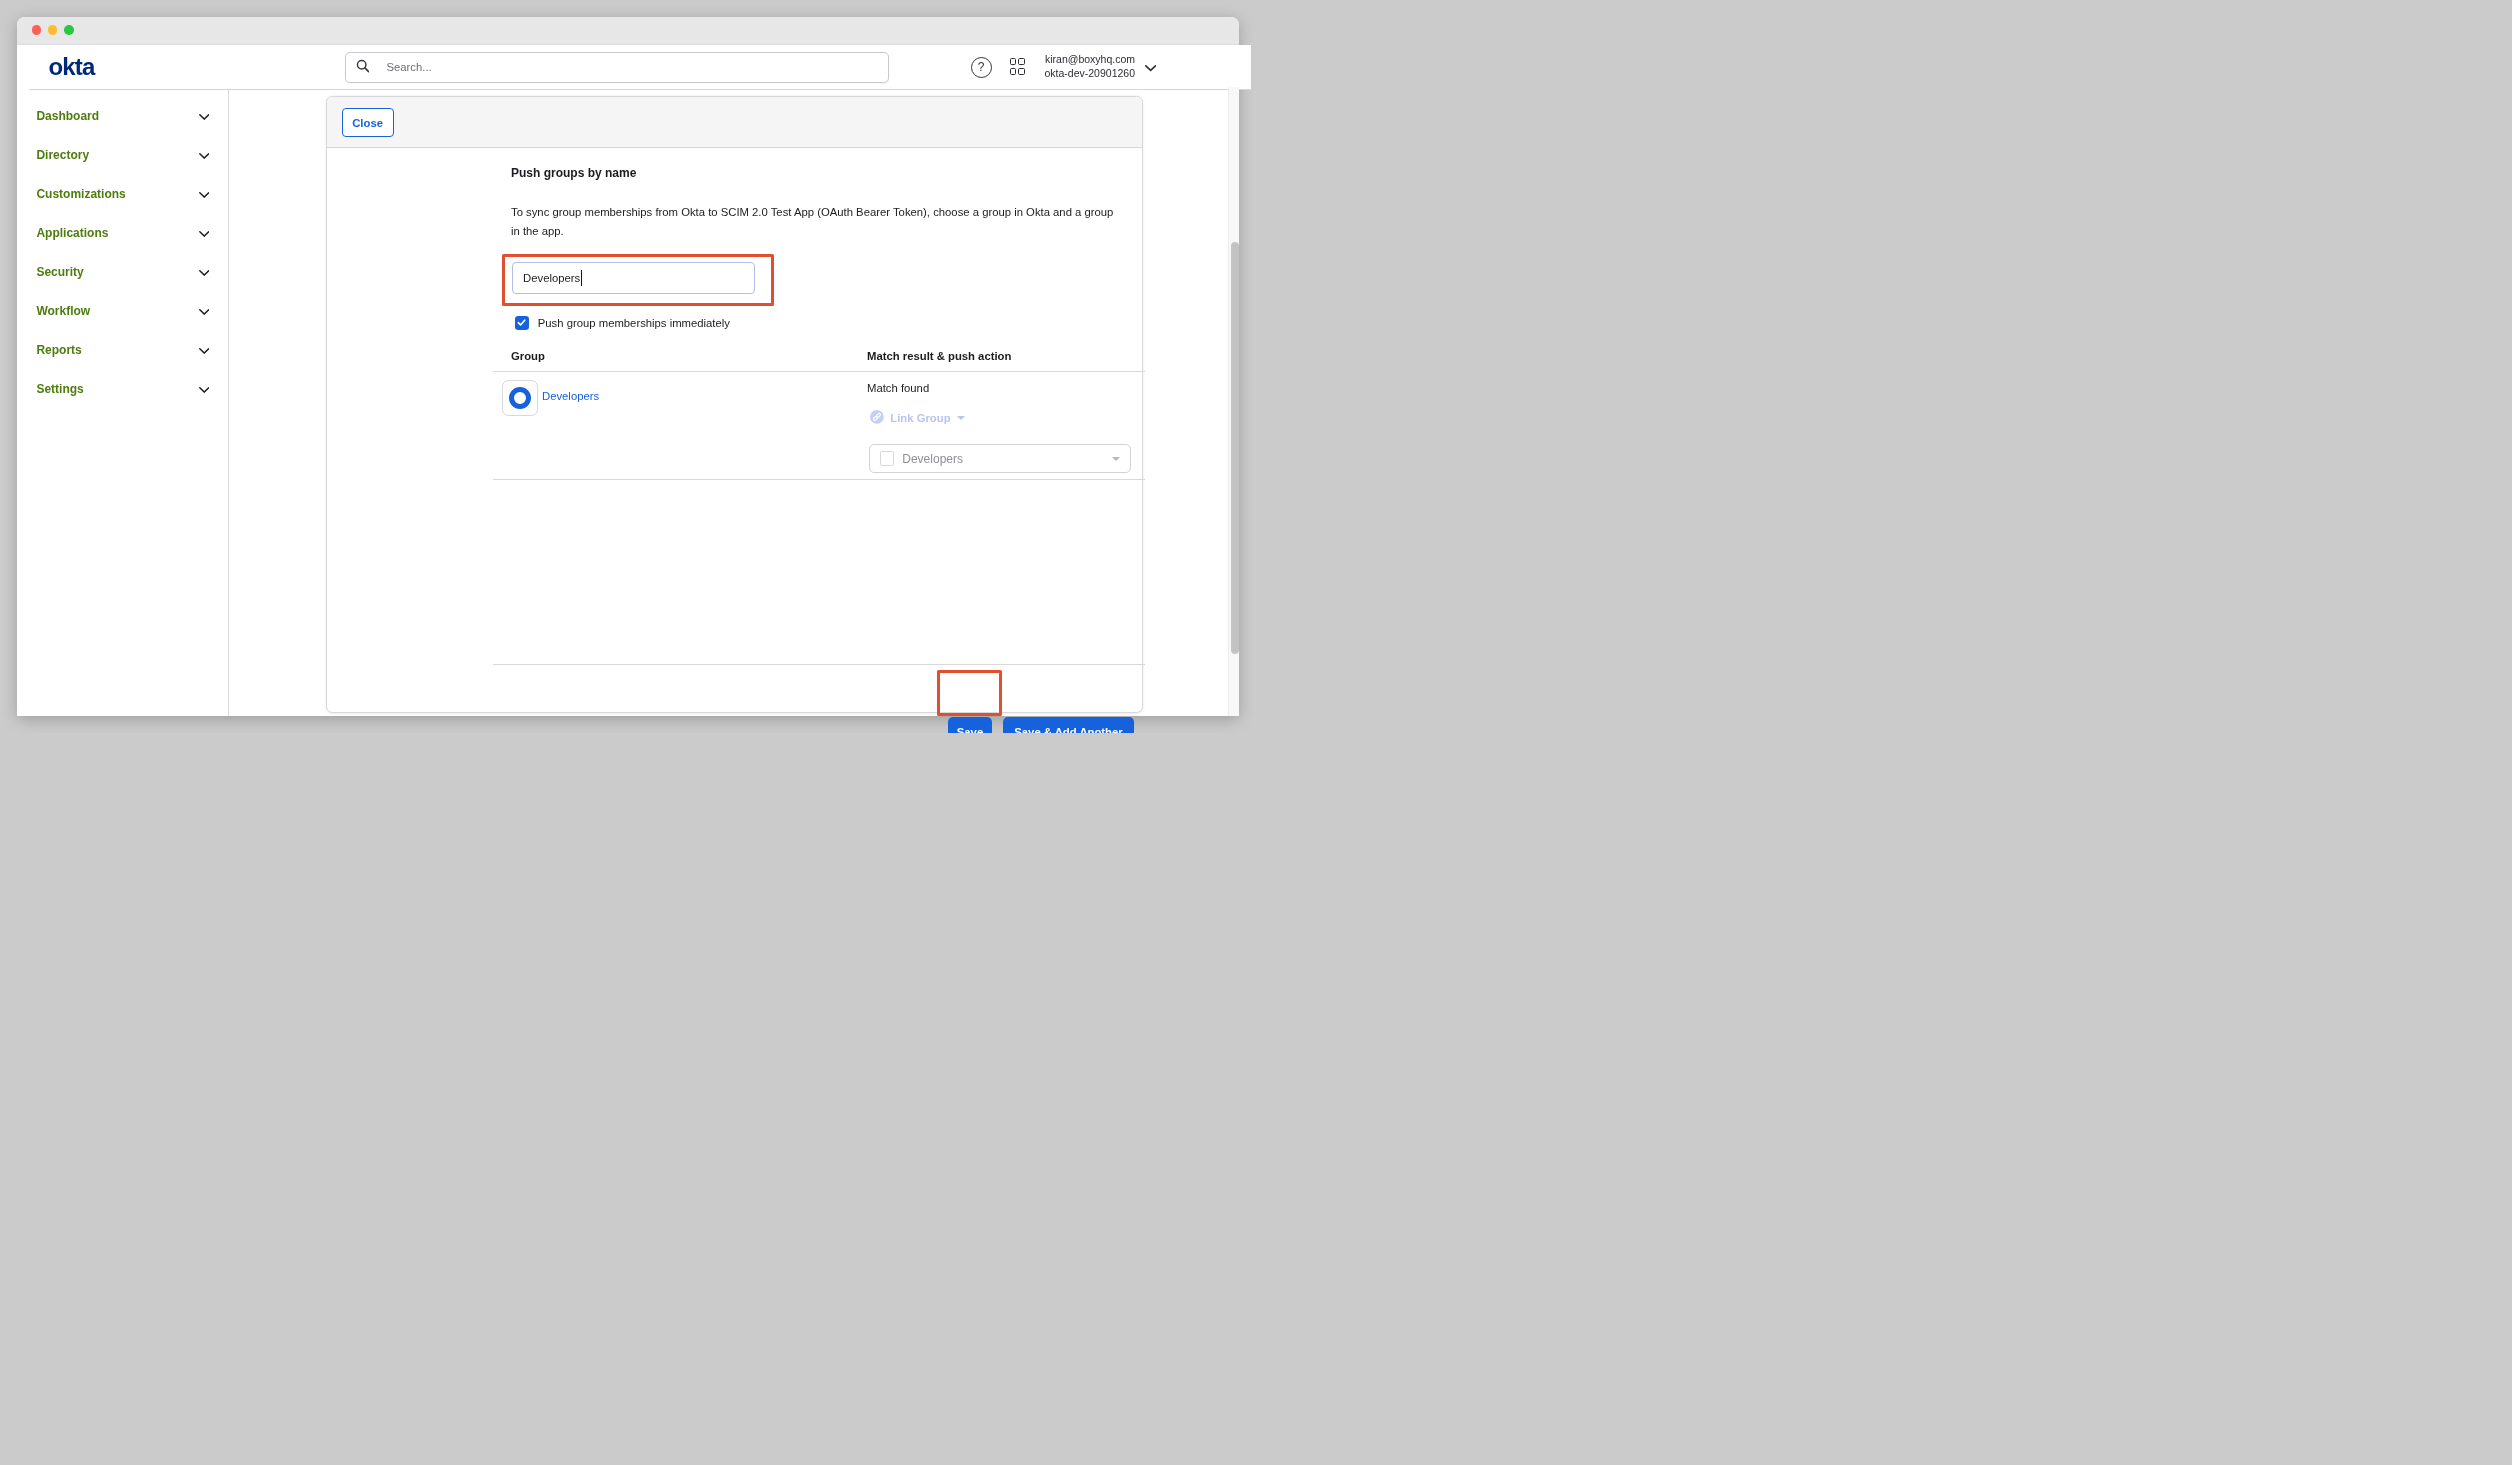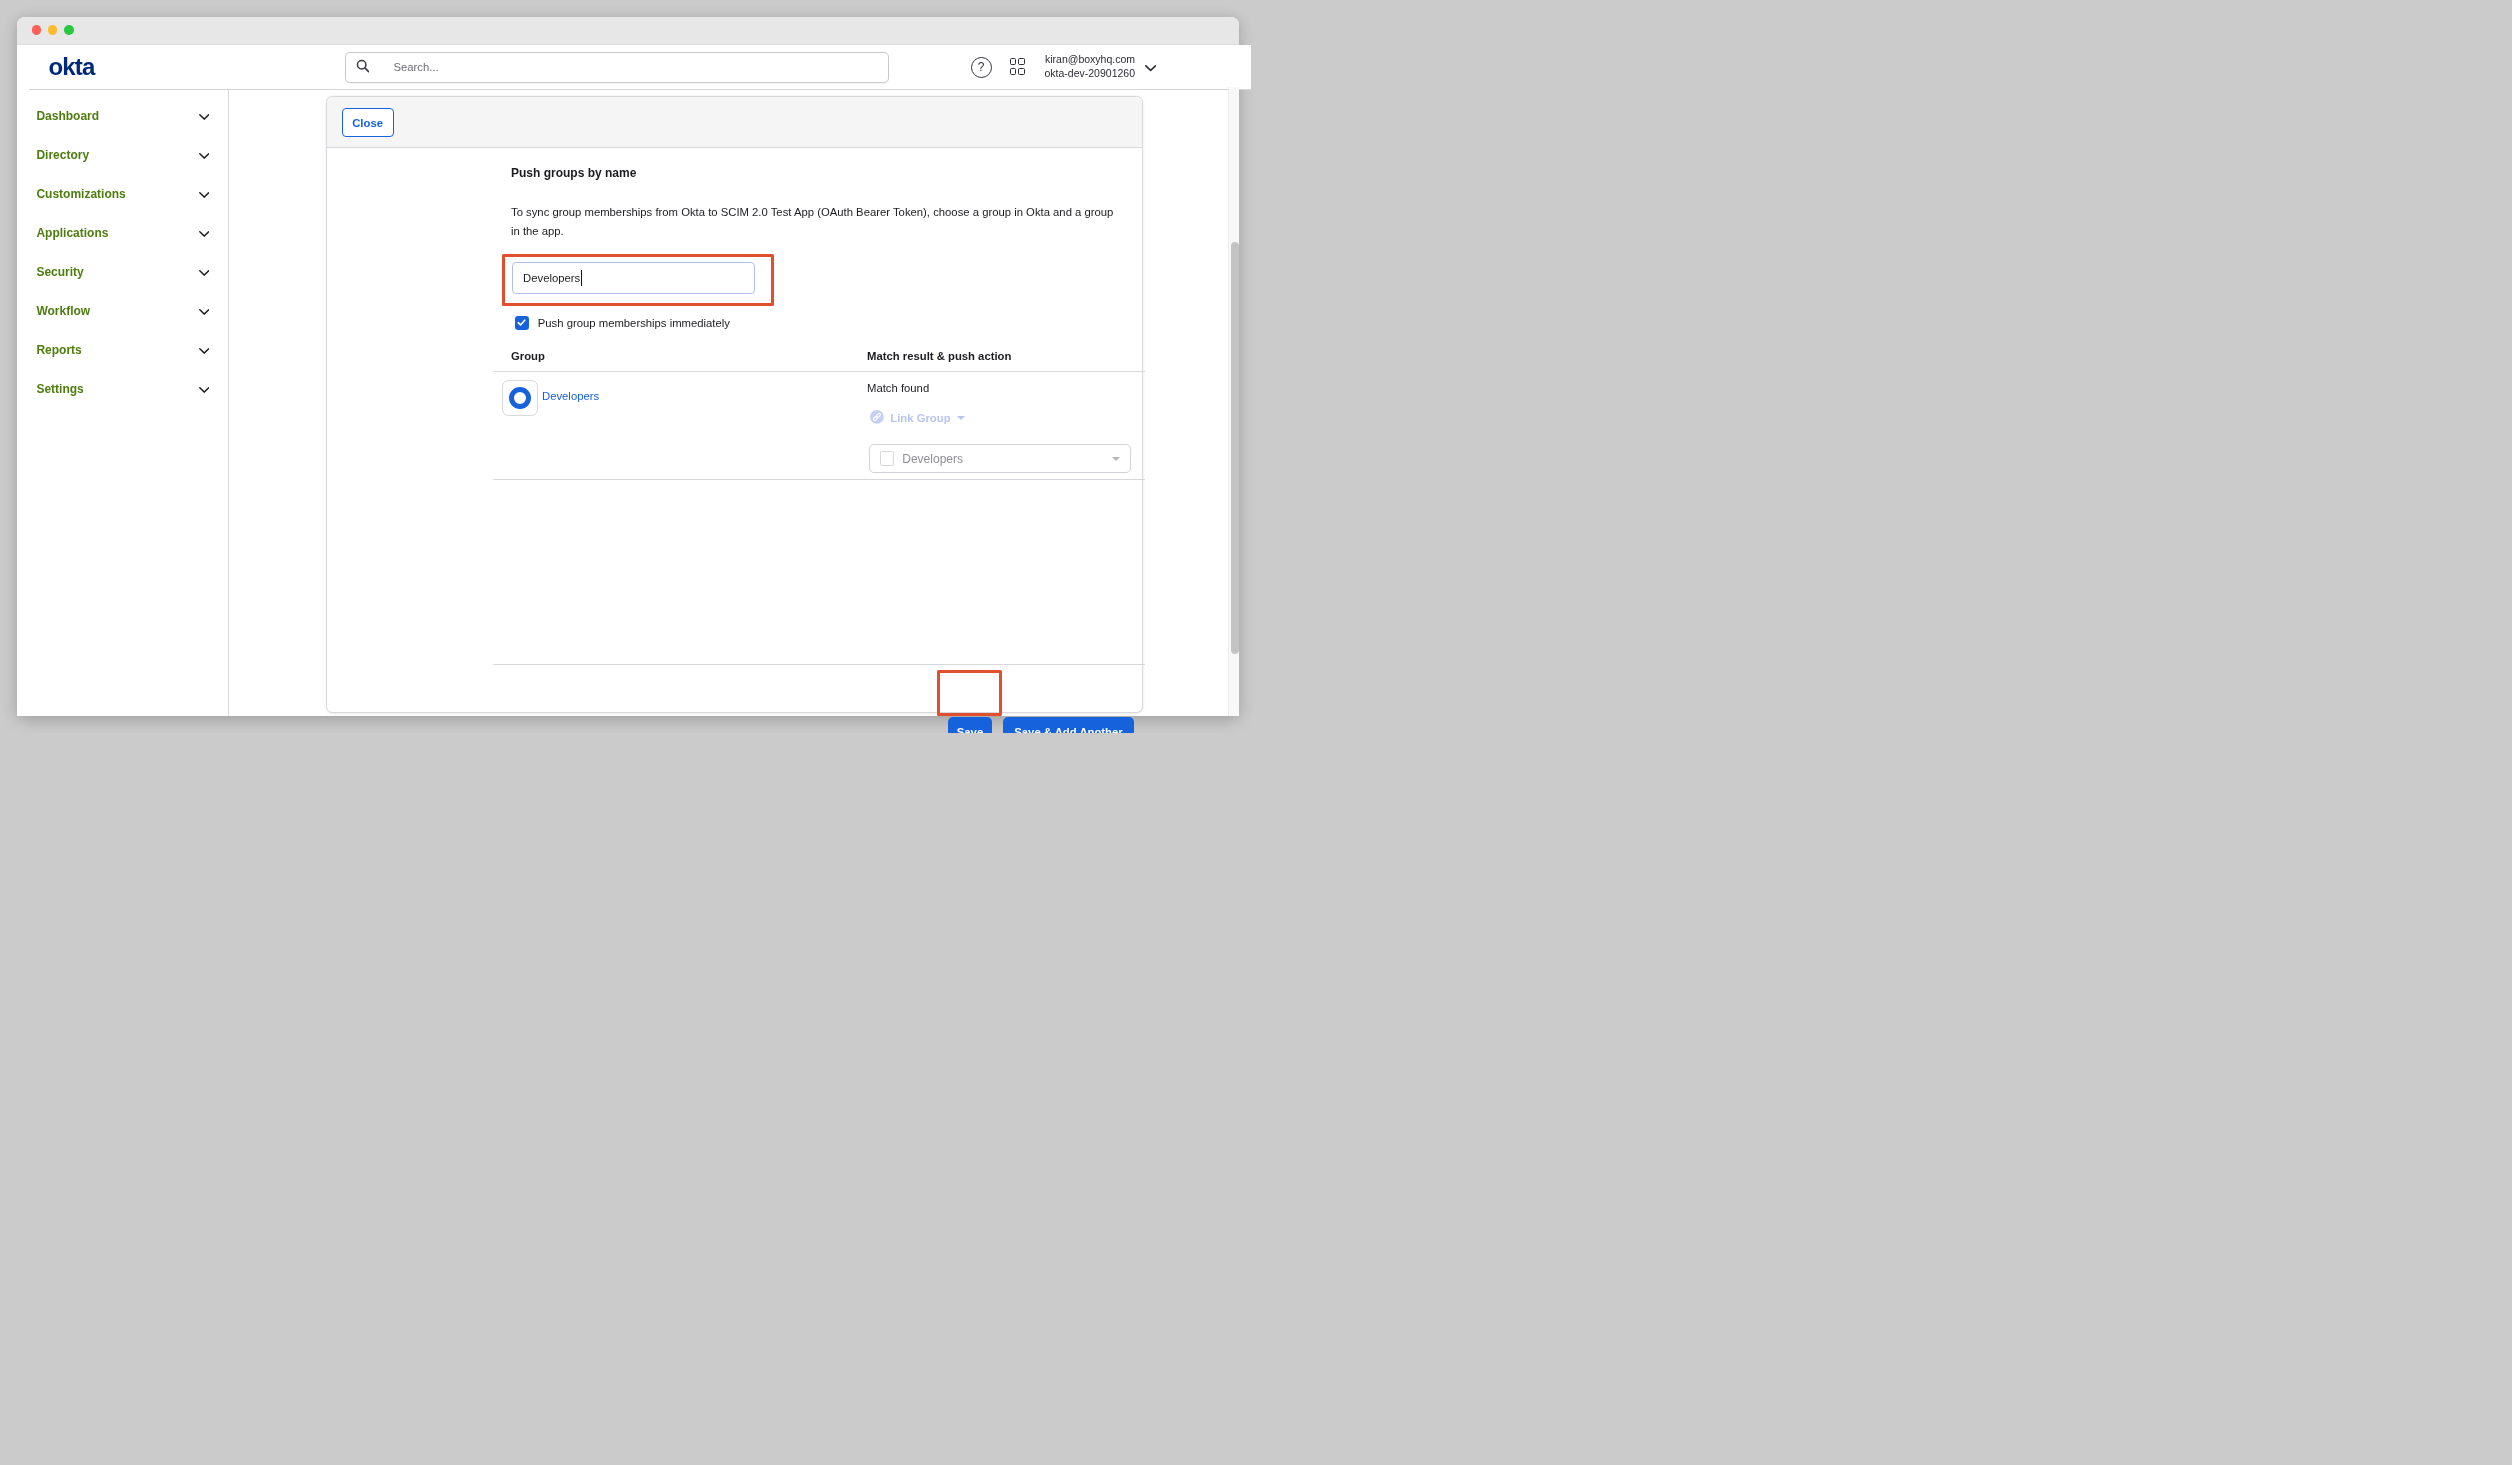--- a/index.html
+++ b/index.html
@@ -32,21 +32,21 @@
     position:absolute; left:0; top:27.5px; width:100%; height:45px;
     background:#fff; border-bottom:0.8px solid #d4d4d8;margin-left:12px;
   }
   .logo {
     position:absolute; left:19.4px; top:8px;
     font-size:24px; font-weight:700; letter-spacing:-0.8px; color:#00297a;
   }
   .searchbox {
     position:absolute; left:316px; top:7.3px; width:544px; height:31px;
     border:0.8px solid #c9c9cd; border-radius:4.9px; background:#fff;
-    display:flex; align-items:center; padding:0 9.7px; gap:24px;
+    display:flex; align-items:center; padding:0 9.7px; gap:17px;
     box-shadow:0 0.8px 1.6px rgba(0,0,0,.04);
   }
   .searchbox input {
     border:none; outline:none; flex:1; font-size:11.3px; color:#1d1d21;
     font-family:"Liberation Sans", sans-serif; background:transparent;
   }
   .searchbox input::placeholder { color:#6e6e78; }
   .header-right {
     position:absolute; right:95px; top:0; height:45px;
     display:flex; align-items:center; gap:18px;

